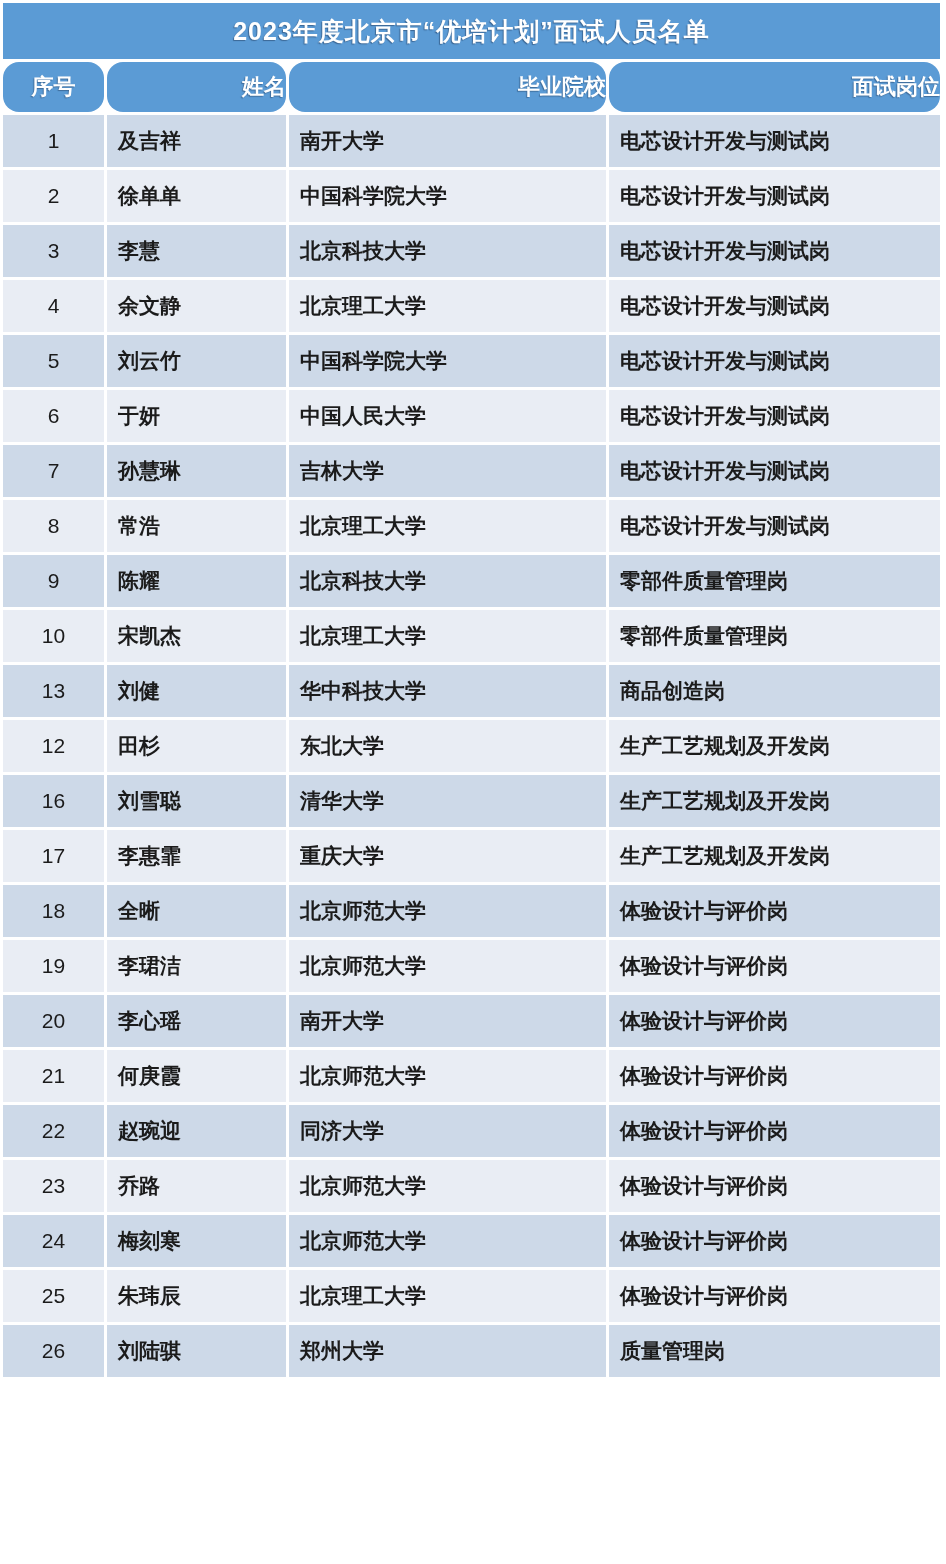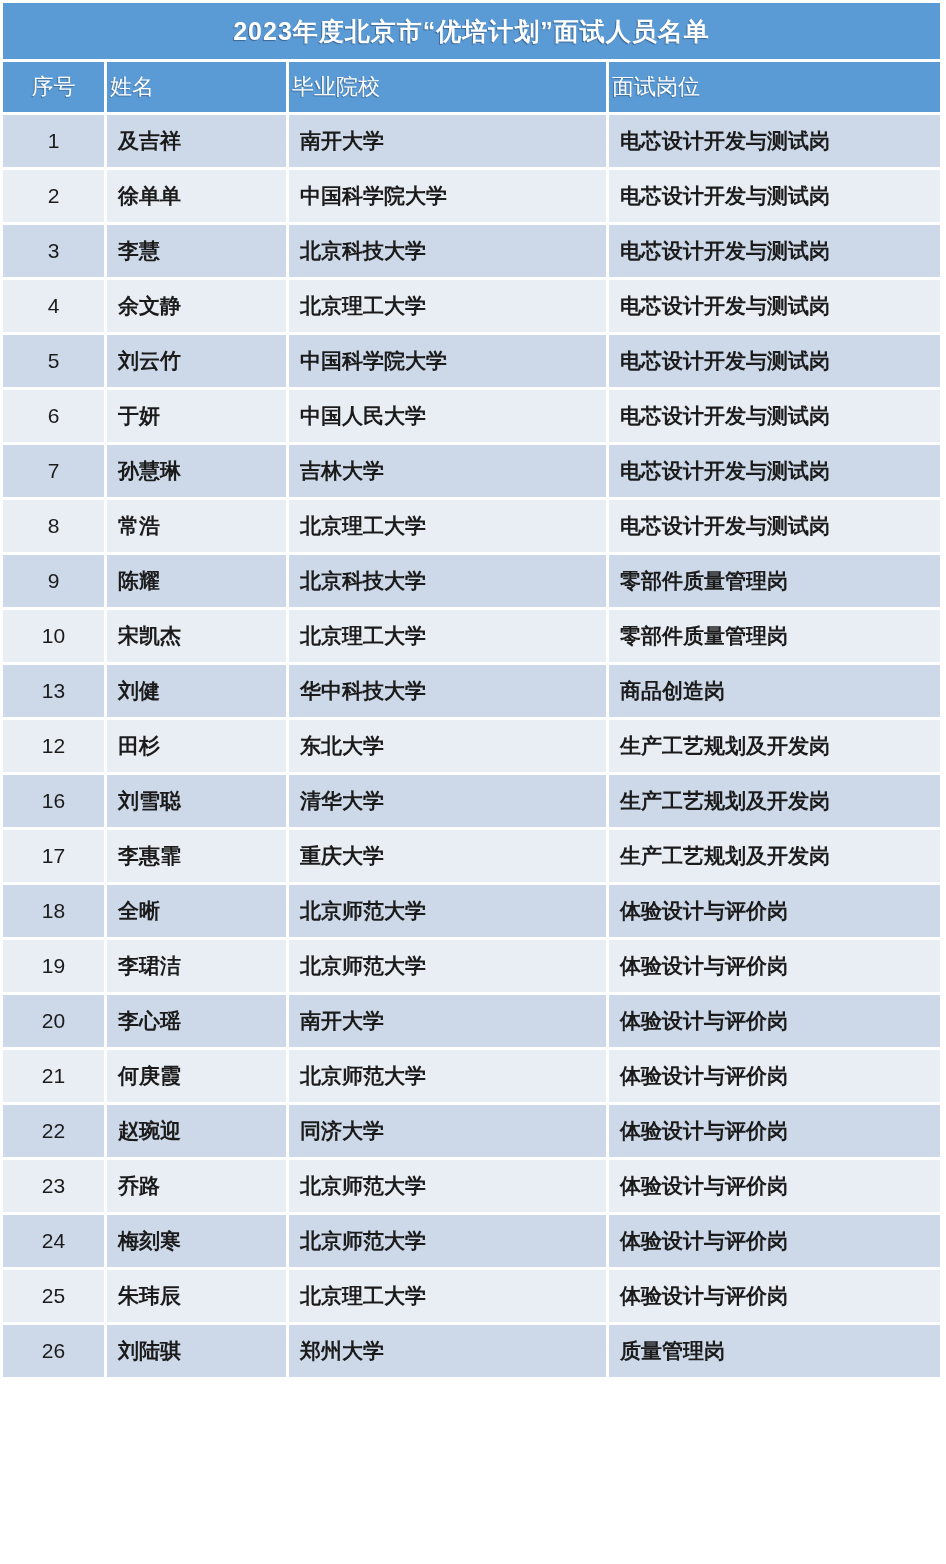--- a/index.html
+++ b/index.html
@@ -29,26 +29,27 @@
     text-align: center;
     vertical-align: middle;
     letter-spacing: 1px;
     text-shadow: -1px 1px 1px rgba(20,40,70,0.45);
   }
   tr.header-row td {
     height: 50px;
     background: #5b9bd5;
     color: #ffffff;
     font-size: 22px;
-    font-weight: normal;
+    font-weight: bold;
     vertical-align: middle;
     text-shadow: -1px 1px 1px rgba(20,40,70,0.40);
+    border-radius: 16px;
   }
   tr.header-row td.num { text-align: center; }
-  tr.header-row td.txt { text-align: left; padding-left: 3px; }
+  tr.header-row td.txt { text-align: right; padding-left: 3px; }
 
   tr.data-row td {
     height: 52px;
     vertical-align: middle;
     font-size: 21px;
     color: #1b1b1b;
   }
   tr.data-row:nth-child(odd)  td { background: #cdd9e8; }
   tr.data-row:nth-child(even) td { background: #e9edf4; }
   td.cell-index { text-align: center; font-weight: 400; font-size: 22px; color: #111; }

